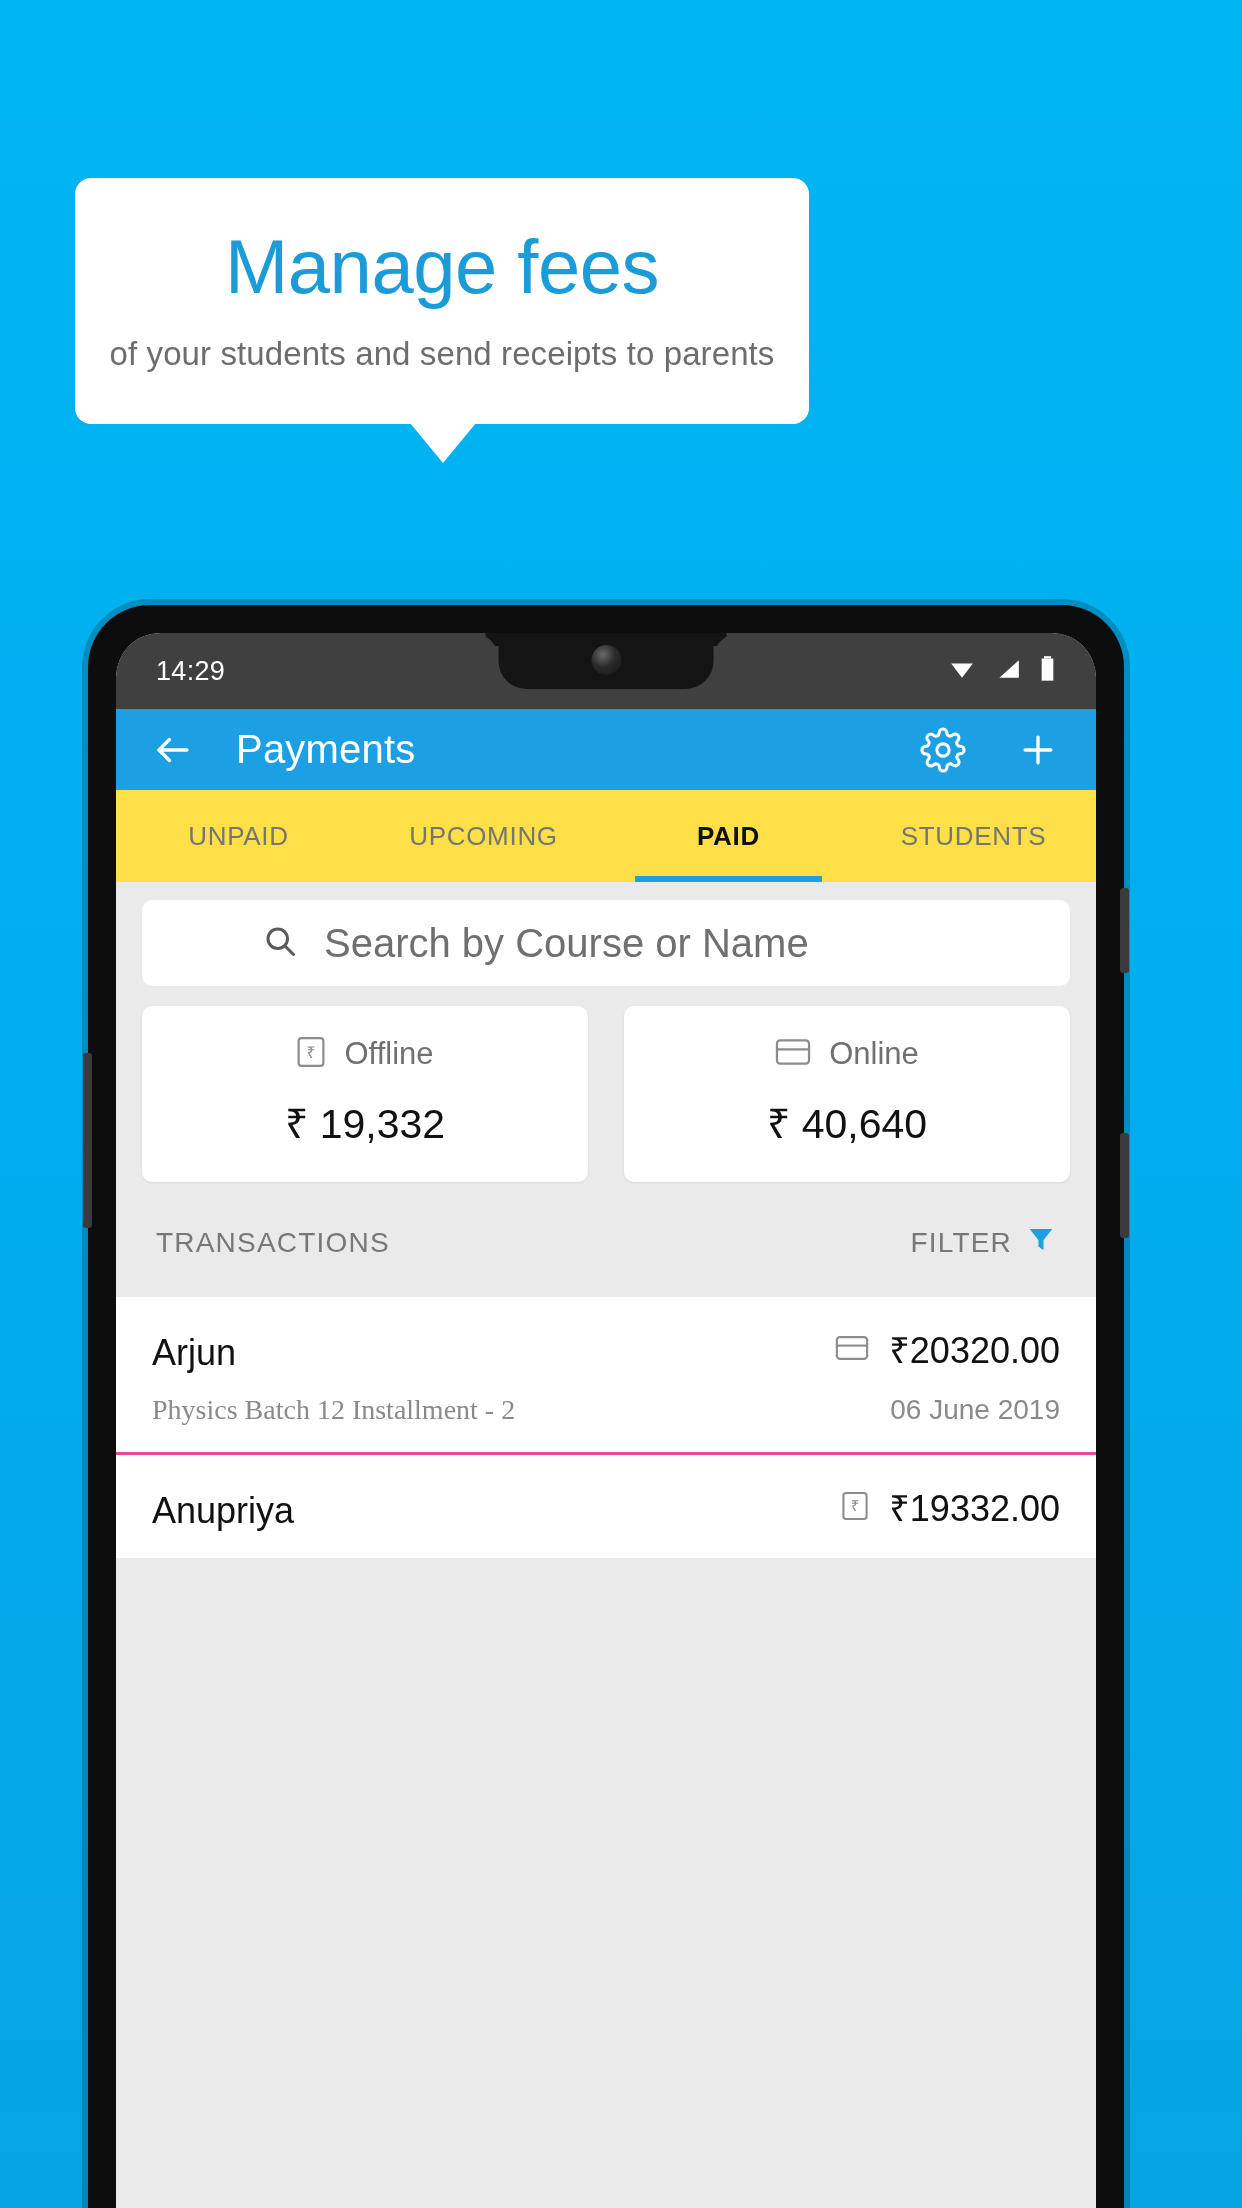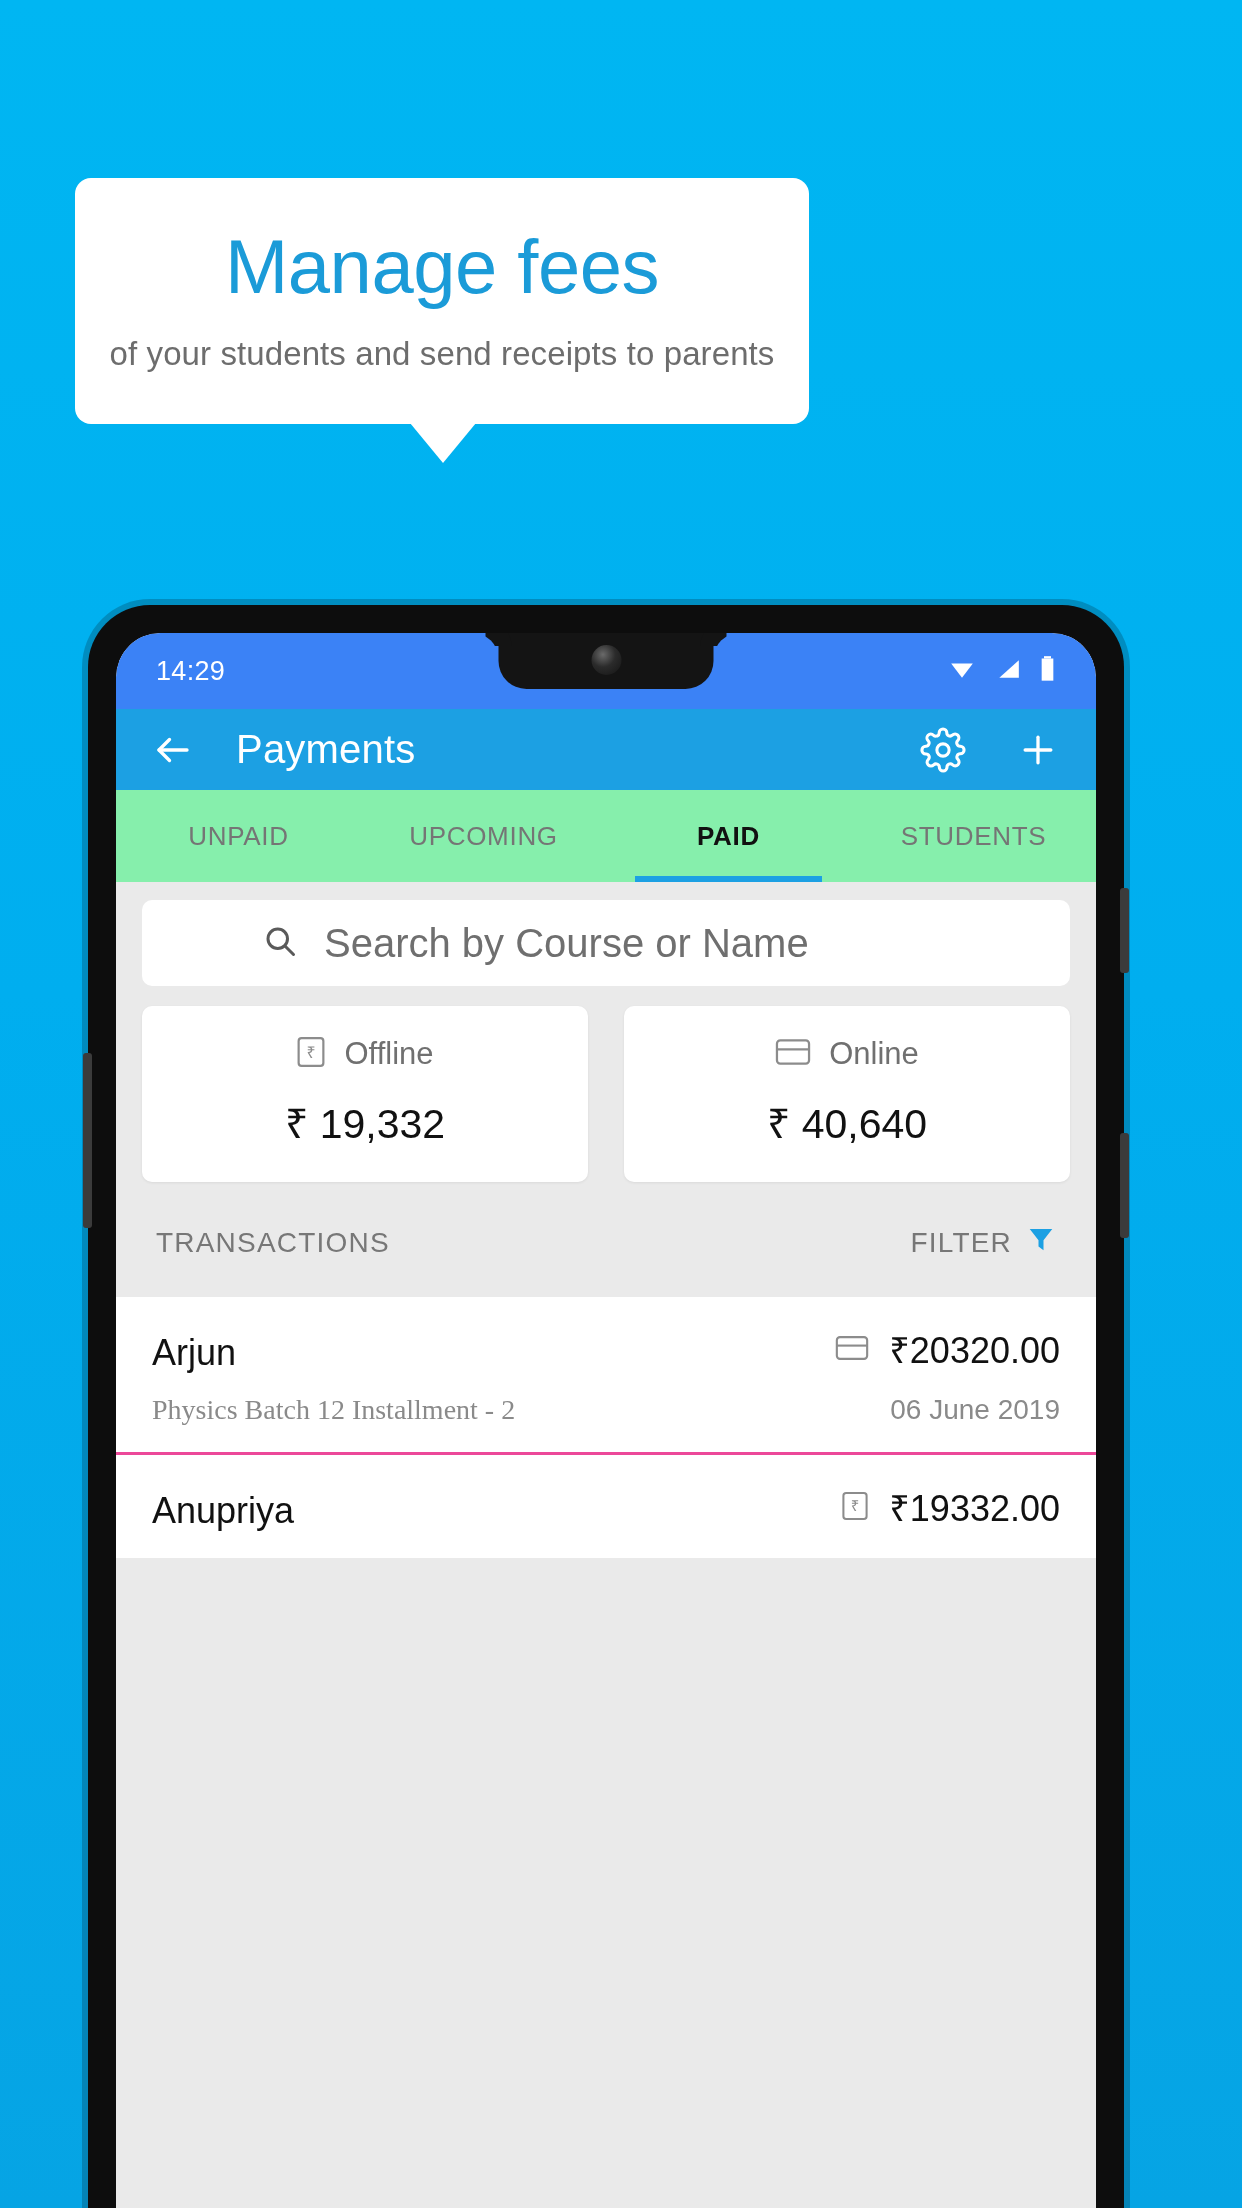--- a/index.html
+++ b/index.html
@@ -80,21 +80,21 @@
     left: 0; top: 0; right: 0; bottom: 0;
     background: #eaeaea;
     border-radius: 44px 44px 0 0;
     overflow: hidden;
   }
 
   
   .statusbar {
     position: relative;
     height: 76px;
-    background: #3b82f6;
+    background: #404040;
     display: flex;
     align-items: center;
     padding: 0 40px;
     color: #ffffff;
   }
   .status-time { font-size: 27px; font-weight: 400; letter-spacing: 0.3px; }
   .status-right { margin-left: auto; display: flex; align-items: center; gap: 17px; }
   .notch {
     position: absolute;
     left: 50%; top: 0;
@@ -134,21 +134,21 @@
     font-weight: 400;
     margin-left: 42px;
     letter-spacing: 0.2px;
   }
   .appbar-actions { margin-left: auto; display: flex; align-items: center; gap: 50px; }
   .icon-btn { display: flex; align-items: center; justify-content: center; cursor: pointer; }
 
   
   .tabs {
     height: 92px;
-    background: #86efac;
+    background: #fde047;
     display: flex;
     align-items: stretch;
   }
   .tab {
     flex: 1;
     display: flex;
     align-items: center;
     justify-content: center;
     font-size: 26px;
     letter-spacing: 0.7px;

